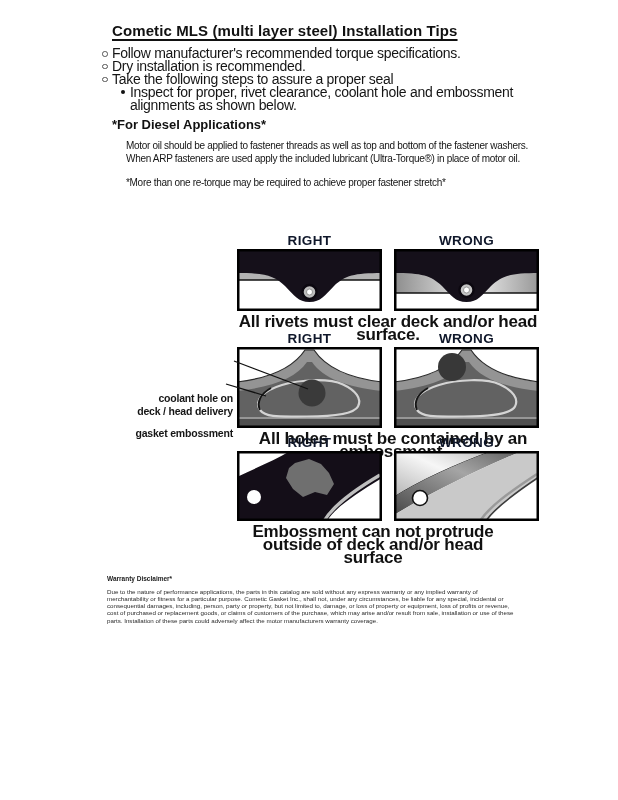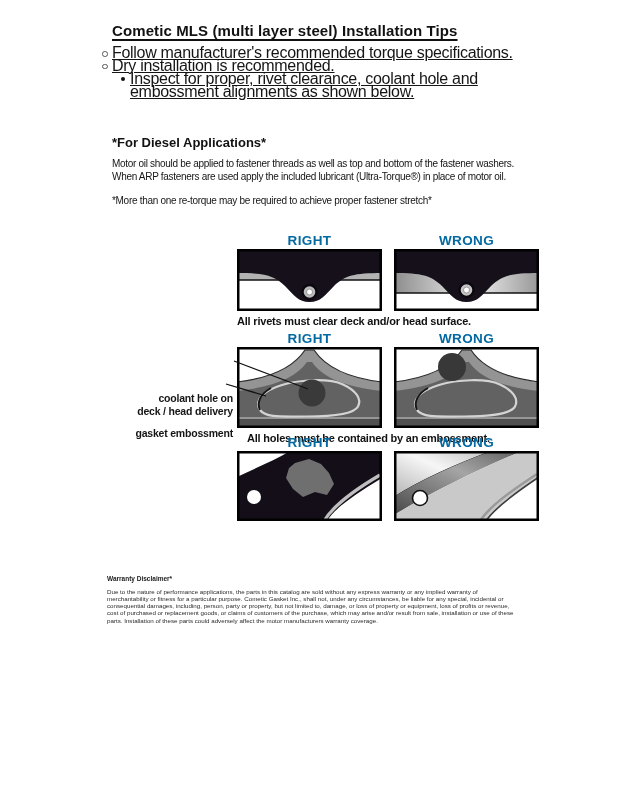--- a/index.html
+++ b/index.html
@@ -8,44 +8,44 @@
     font-family:"Liberation Sans", sans-serif; color:#1a1a1a; overflow:hidden;
   }
 
   
   .intro { position:absolute; top:22px; left:100px; width:440px; }
   .title {
     margin-left:12px; font-size:15px; font-weight:bold; letter-spacing:0.1px;
     text-decoration:underline; text-decoration-thickness:1.5px; text-underline-offset:3px;
     color:#111;
   }
-  .bullets { margin-top:8px; font-size:16px; letter-spacing:-0.3px; line-height:12.9px; color:#151515;text-decoration:underline; }
+  .bullets { margin-top:8px; font-size:14px; letter-spacing:-0.3px; line-height:12.9px; color:#151515; }
   .b1 { position:relative; padding-left:12px; }
   .b1::before { content:""; position:absolute; left:2px; top:4px; width:3.5px; height:3.5px;
     border:1px solid #555; border-radius:50%; }
   .b2 { position:relative; padding-left:30px; }
   .b2::before { content:""; position:absolute; left:21px; top:4.5px; width:4px; height:4px;
     background:#111; border-radius:50%; }
 
   
-  .diesel { position:absolute; top:136px; left:112px; width:424px;
+  .diesel { position:absolute; top:118px; left:112px; width:424px;
     font-size:10px; letter-spacing:-0.3px; line-height:13.2px; color:#151515; }
   .diesel .dh { font-size:13px; font-weight:bold; letter-spacing:0; margin:0 0 8px 0; color:#111; }
-  .diesel p { margin:0 0 10px 0; }
+  .diesel p { margin:0 0 10px 14px; }
 
   
   .diagram { position:absolute; left:237px; width:302px; }
   #diagram1 { top:233px; } #diagram2 { top:331px; } #diagram3 { top:435px; }
   .dg-headers { display:flex; gap:12px; }
   .dg-headers .hd { width:145px; text-align:center; font-size:13.5px; font-weight:bold;
-    letter-spacing:0.4px; color:#0369a1; line-height:15px; }
+    letter-spacing:0.4px; color:#0f172a; line-height:15px; }
   .dg-panels { display:flex; gap:12px; margin-top:1px; }
   svg.panel { display:block; }
-  .dg-caption { font-size:11px; font-weight:bold; letter-spacing:-0.2px;
-    margin-top:4px; line-height:13px; color:#111; }
+  .dg-caption { font-size:17px; font-weight:bold; letter-spacing:-0.2px;
+    margin-top:4px; line-height:13px; color:#111;text-align:center; }
   #diagram2 .dg-caption { margin-left:10px; }
   #diagram3 .dg-caption { width:272px; }
 
   .d2-labels { position:absolute; top:344px; left:100px; width:133px; text-align:right;
     font-size:10.5px; font-weight:bold; letter-spacing:-0.2px; line-height:12.5px; color:#151515;margin-top:48px; }
   .d2-label-2 { margin-top:10px; }
   .leader-svg { position:absolute; top:342px; left:180px; pointer-events:none; z-index:5; }
 
   
   .disclaimer { position:absolute; top:575px; left:107px; width:408px;
@@ -60,20 +60,21 @@
 </head>
 <body>
 
 <div class="page">
 
   <div class="intro">
     <div class="title">Cometic MLS (multi layer steel) Installation Tips</div>
     <div class="bullets">
       <div class="b1">Follow manufacturer's recommended torque specifications.</div>
       <div class="b1">Dry installation is recommended.</div>
+      <div class="b1">Take the following steps to assure a proper seal</div>
       <div class="b2">Inspect for proper, rivet clearance, coolant hole and embossment alignments as shown below.</div>
     </div>
   </div>
 
   <div class="diesel">
     <div class="dh">*For Diesel Applications*</div>
     <p>Motor oil should be applied to fastener threads as well as top and bottom of the fastener washers. When ARP fasteners are used apply the included lubricant (Ultra-Torque®) in place of motor oil.</p>
     <p>*More than one re-torque may be required to achieve proper fastener stretch*</p>
   </div>
 
@@ -184,20 +185,21 @@
         <rect x="0" y="0" width="145" height="70" fill="#ffffff"></rect>
         <path d="M0,0 H98 C60,14 25,30 0,46 Z" fill="url(#gLight3)" stroke="#222222" stroke-width="1"></path>
         <path d="M98,0 H128 C85,18 40,40 0,64 L0,46 C25,30 60,14 98,0 Z" fill="url(#gDark3)"></path>
         <path d="M128,0 H145 V26 C118,44 100,58 92,70 H0 V64 C40,40 85,18 128,0 Z" fill="#c9c9c9"></path>
         <path d="M86,70 C95,56 114,42 143,23" fill="none" stroke="#9a9a9a" stroke-width="2.5"></path>
         <path d="M92,70 C100,58 118,44 145,26" fill="none" stroke="#3c3c3c" stroke-width="1.6"></path>
         <circle cx="26" cy="47" r="7.5" fill="#ffffff" stroke="#111111" stroke-width="1.6"></circle>
         <rect x="1.25" y="1.25" width="142.5" height="67.5" fill="none" stroke="#000000" stroke-width="2.5"></rect>
       </svg>
     </div>
+    <div class="dg-caption">Embossment can not protrude outside of deck and/or head surface</div>
   </div>
 
   <div class="disclaimer">
     <div class="wh">Warranty Disclaimer*</div>
     <p>Due to the nature of performance applications, the parts in this catalog are sold without any express warranty or any implied warranty of merchantability or fitness for a particular purpose.  Cometic Gasket Inc., shall not, under any circumstances, be liable for any special, incidental or consequential damages, including, person, party or property, but not limited to, damage, or loss of property or equipment, loss of profits or revenue, cost of purchased or replacement goods, or claims of customers of the purchase, which may arise and/or result from sale, installation or use of these parts.  Installation of these parts could adversely affect the motor manufacturers warranty coverage.</p>
     <p>VENUE-The agreed upon venue, in the event of dispute whatsoever between the parties, whether instituted by either party, including, but not limited to, contract terms, payment terms, delivery, type, defects, sufficiency of product, shall be the Court of Common Pleas, Lake County, Ohio or the Painesville Municipal Court, Lake County, Ohio, depending on the amount in controversy.</p>
     <p class="tight">This agreement shall be governed by and construed under the laws of the State of Ohio.</p>
     <p>All prices and terms are subject to change without notice.</p>
     <p>Terms COD- Secured with a completed dealer/jobber application on File, COD-Company check with a current credit card number on file.  Open accounts may be established by well rated firms.  A credit application is available upon request.  Open accounts are due payable Net 30 days from date of invoice.  No statement will be sent.  If an account becomes 60 or more days past due, it is subject to being placed on credit hold.  No orders will be shipped or new orders accepted until past due balance is paid.  If an account becomes 90 or more days past due, it is subject to being placed for collections.  All costs of collection are the responsibility of the customer, including attorney fees, court costs, and other expenses of litigation.</p>
     <p>Returns- Authorized (RGA) must be obtained in advance on all returns.  A packing slip or invoice number must accompany the merchandise.  No returns after 30 days from invoice date.  All returns are subject to a 25% restocking charge.  All custom designed and custom manufactured gaskets are non-returnable.</p>

